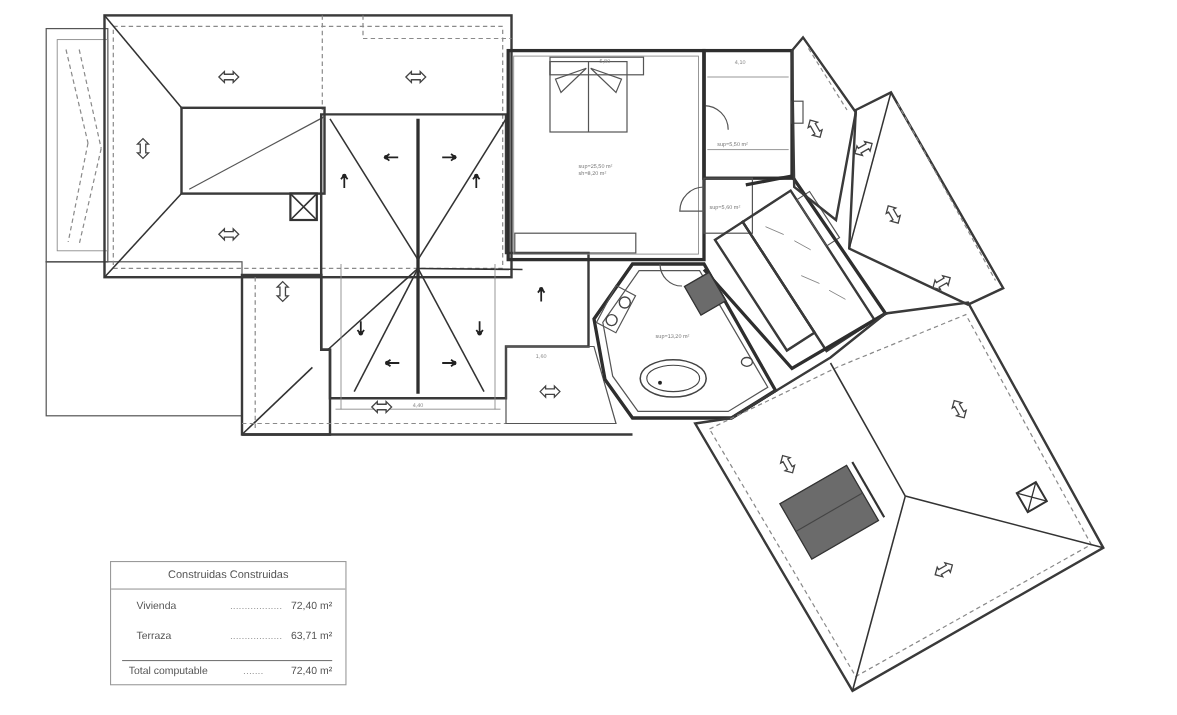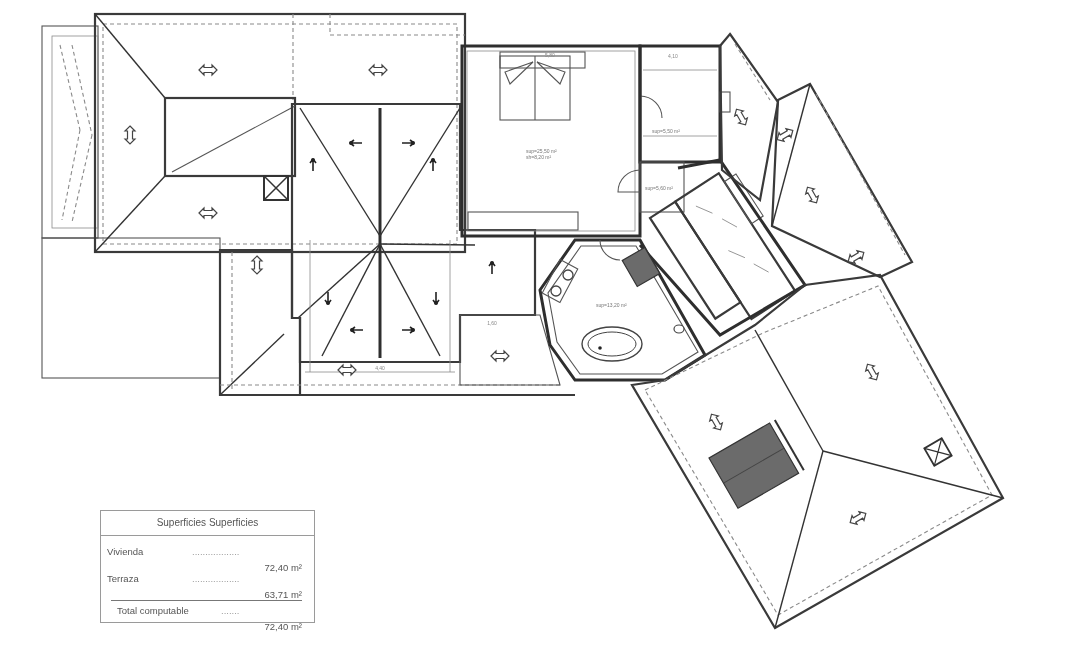--- a/index.html
+++ b/index.html
@@ -11,24 +11,24 @@
   .hair{fill:none;stroke:#8a8a8a;stroke-width:0.8;}
   .dash{fill:none;stroke:#8a8a8a;stroke-width:1.1;stroke-dasharray:4 3;}
   .ridge{fill:none;stroke:#333;stroke-width:1.4;}
   .arrow-sym{fill:#fff;stroke:#444;stroke-width:1.2;}
   .dark-fill{fill:#6b6b6b;stroke:#333;stroke-width:1.2;}
   .room-label{font-size:5px;fill:#777;font-family:"Liberation Sans",sans-serif;}
   .dim-label{font-size:5px;fill:#888;font-family:"Liberation Sans",sans-serif;}
   
   #legend{position:absolute;left:100px;top:510px;width:215px;height:113px;border:1.5px solid #9a9a9a;background:#fff;box-sizing:border-box;}
   #legend .title{position:absolute;left:0;top:0;width:100%;height:24px;border-bottom:1.5px solid #9a9a9a;text-align:center;font-size:10px;line-height:24px;color:#555;}
-  #legend .row{position:absolute;left:6px;right:12px;height:14px;font-size:9.5px;color:#555;}
+  #legend .row{position:absolute;left:23px;right:12px;height:14px;font-size:9.5px;color:#555;}
   #legend .row .lab{position:absolute;left:0;top:0;}
   #legend .row .dots{position:absolute;top:0;color:#999;letter-spacing:0;}
-  #legend .row .val{position:absolute;right:0;top:0;margin-top:16px;}
+  #legend .row .val{position:absolute;right:0;top:0;}
   #legend .sep{position:absolute;left:10px;right:12px;top:89px;border-top:1.3px solid #777;}
 </style>
 </head>
 <body>
 
 <svg id="plan" viewBox="0 0 1070 650" xmlns="http://www.w3.org/2000/svg">
   <defs>
     <pattern id="tile" width="11" height="11" patternUnits="userSpaceOnUse">
       <rect width="11" height="11" fill="#fff"></rect>
       <path d="M11 0 L0 0 0 11" fill="none" stroke="#9a9a9a" stroke-width="0.9"></path>
@@ -247,21 +247,21 @@
     </g>
 
     <g transform="translate(938,452) rotate(-30)">
       <rect x="-10" y="-10" width="20" height="20" fill="#fff" stroke="#333" stroke-width="1.8"></rect>
       <path d="M-10,-10 L10,10 M10,-10 L-10,10" stroke="#333" stroke-width="1.2"></path>
     </g>
   </g>
 </svg>
 
 <div id="legend">
-  <div class="title">Superficies Superficies</div>
+  <div class="title">Construidas Construidas</div>
   <div class="row" style="top:35px;">
     <span class="lab">Vivienda</span>
     <span class="dots" style="left:85px;">..................</span>
     <span class="val">72,40 m²</span>
   </div>
   <div class="row" style="top:62px;">
     <span class="lab">Terraza</span>
     <span class="dots" style="left:85px;">..................</span>
     <span class="val">63,71 m²</span>
   </div>

